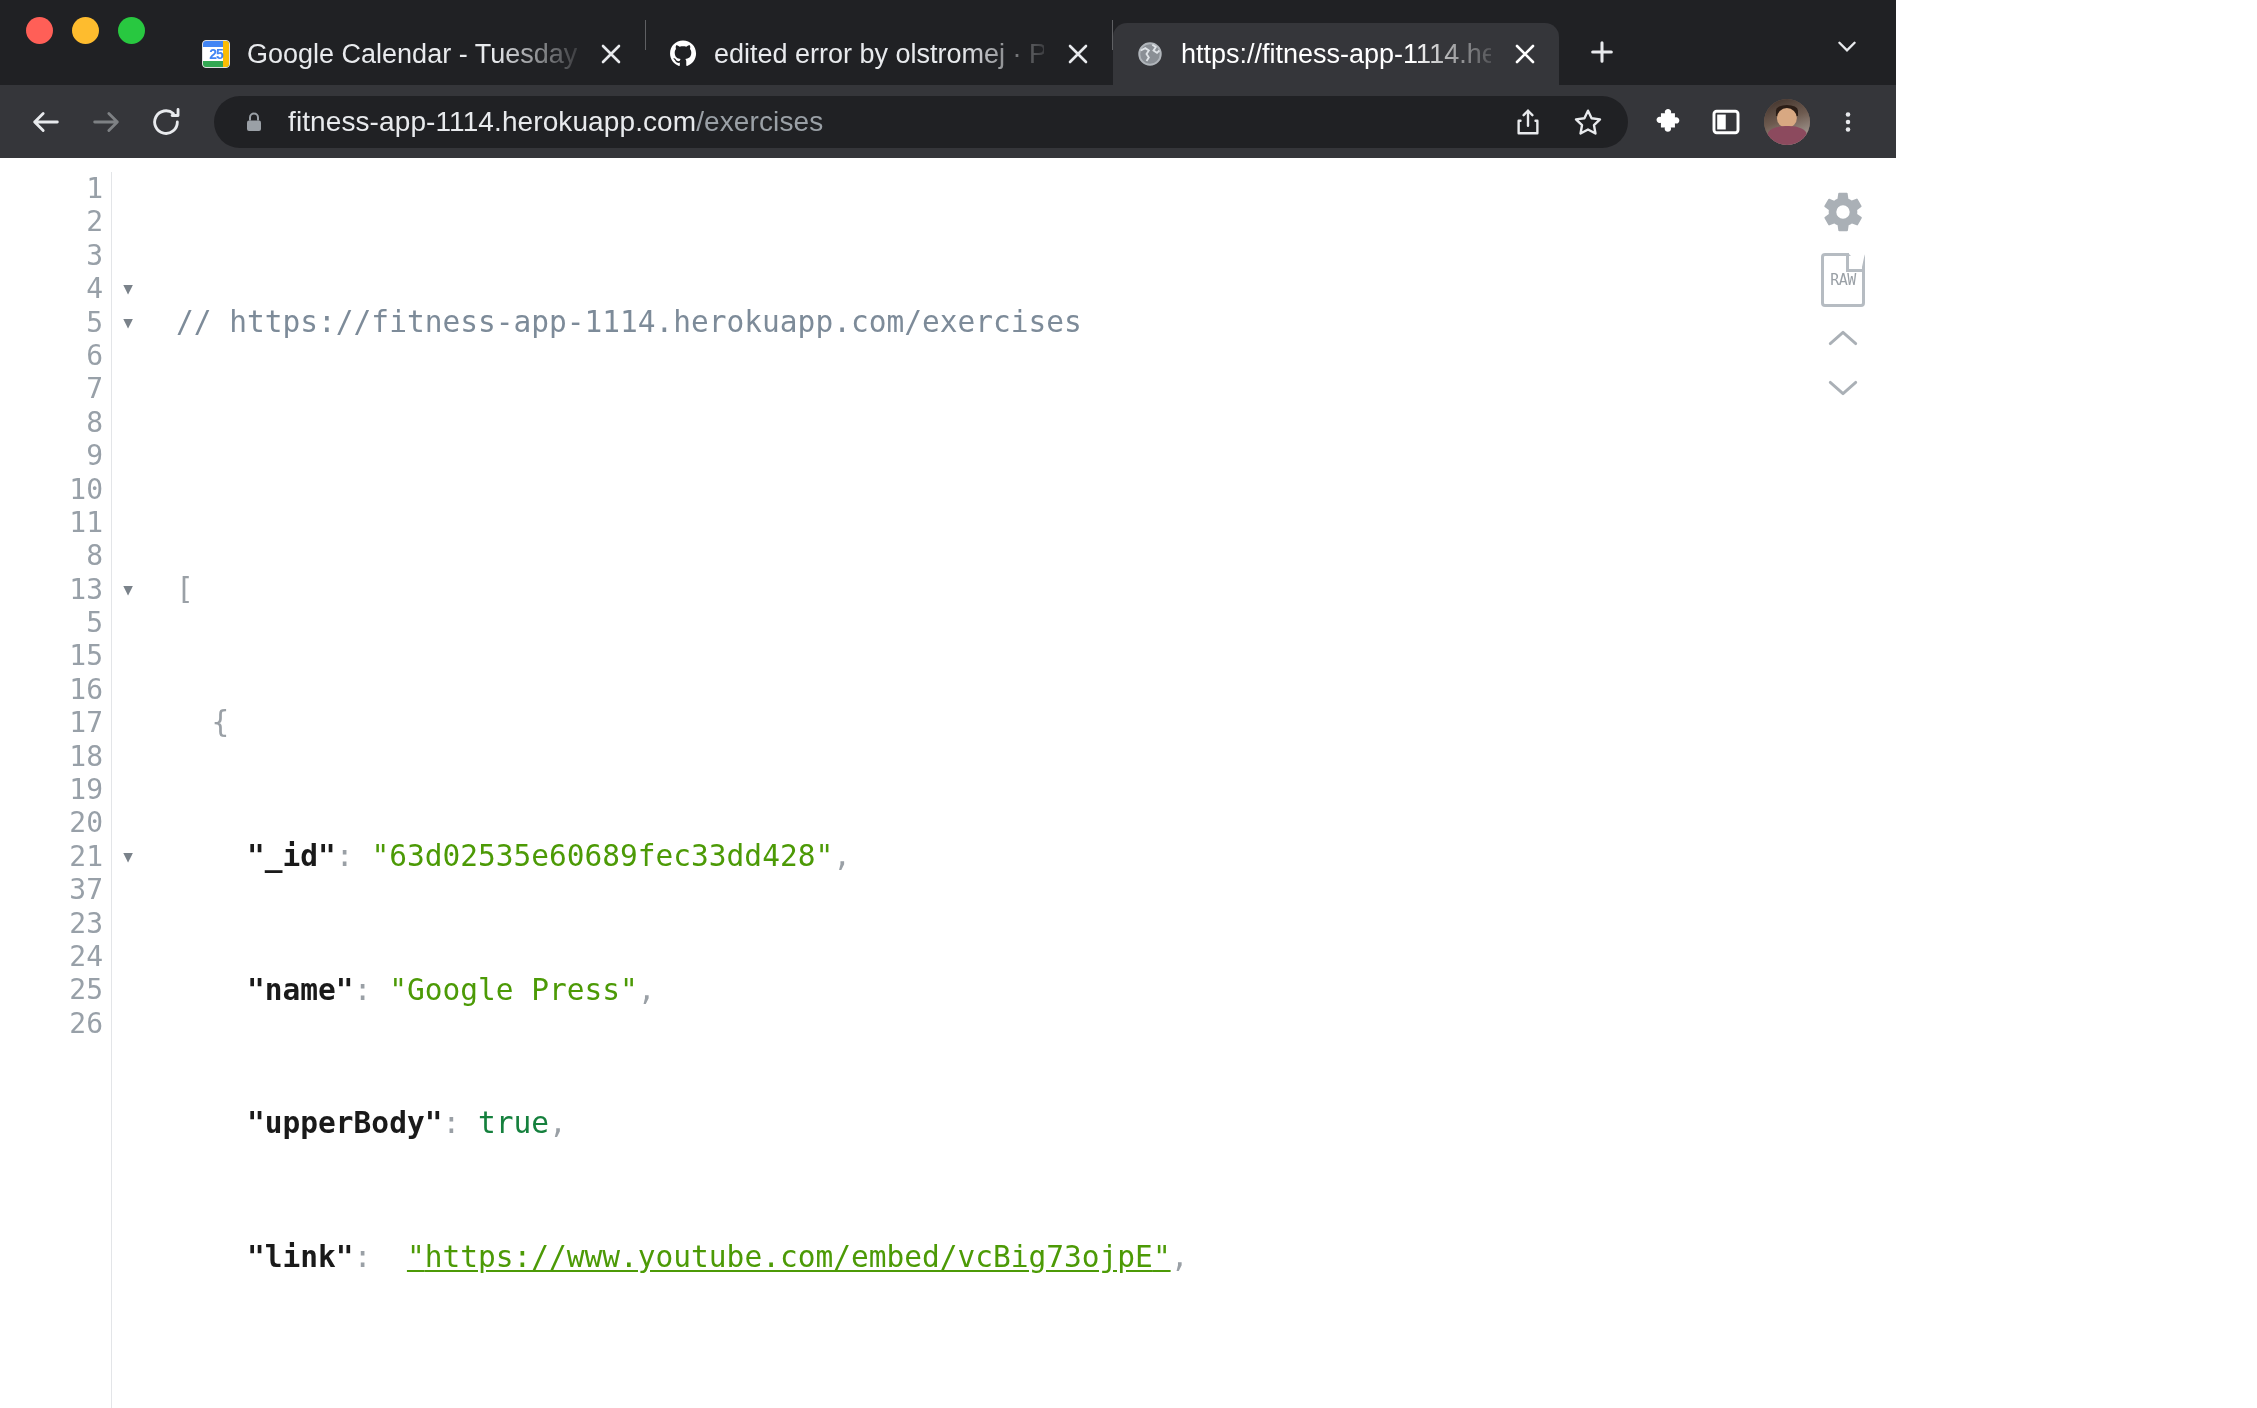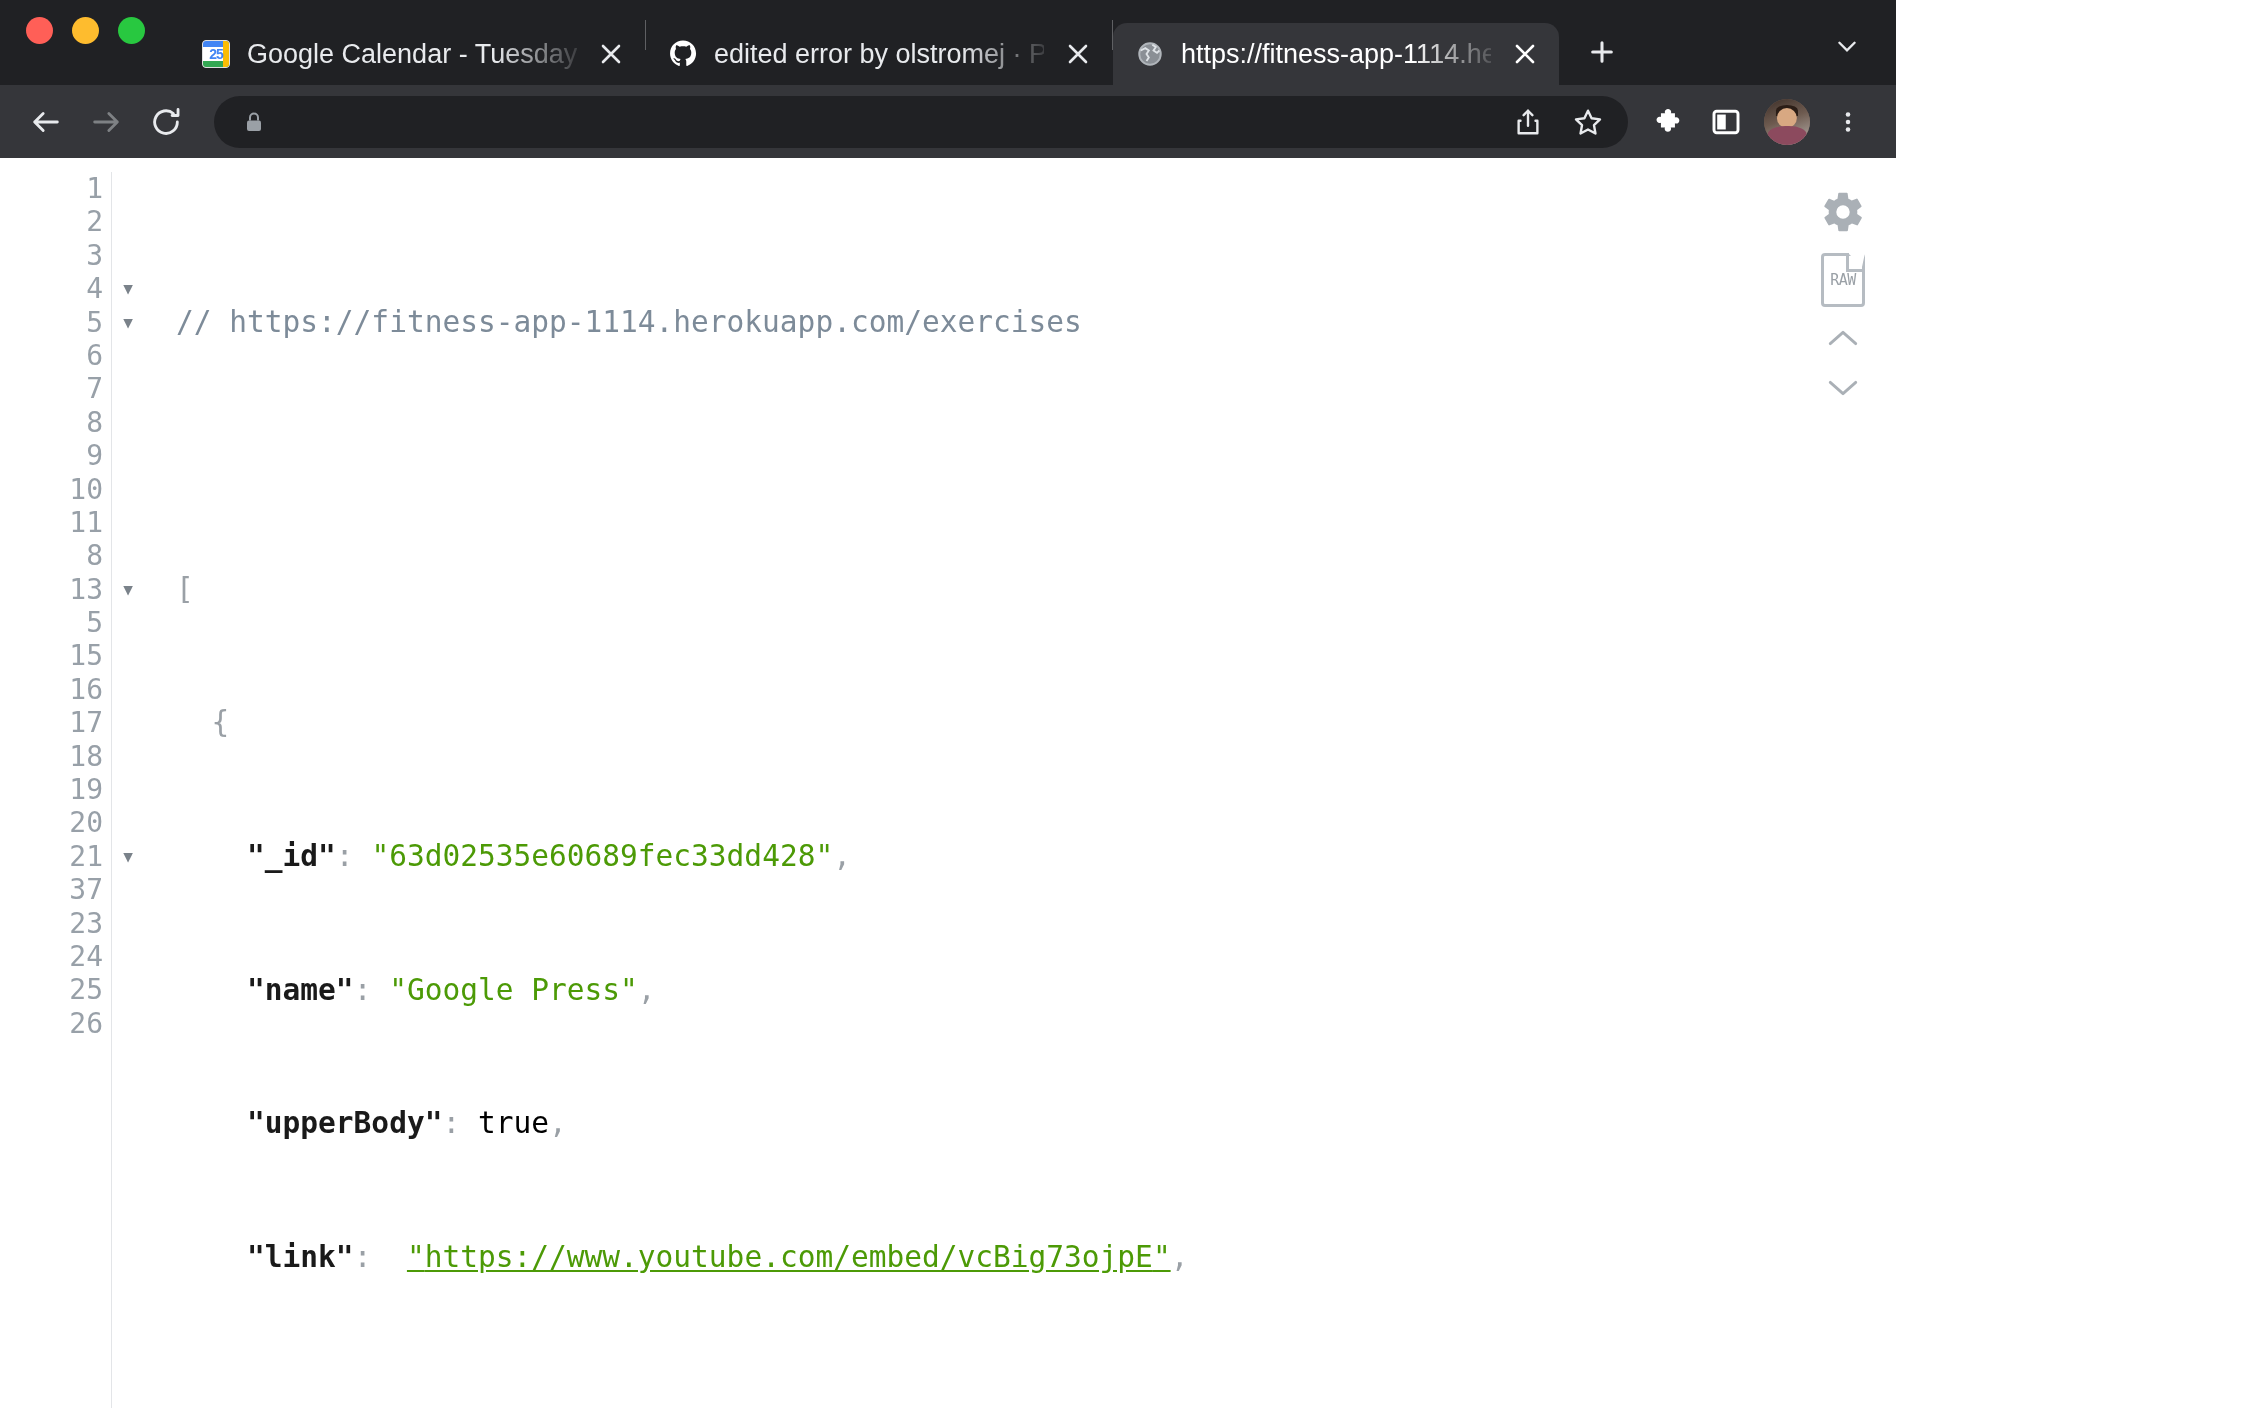--- a/index.html
+++ b/index.html
@@ -196,21 +196,21 @@
     overflow: hidden;
   }
   .cline { height: 33.4px; white-space: pre; }
 
   .tok-comment { color: #7d8b99; }
   .tok-punct   { color: #9aa0a6; }
   .tok-key     { color: #1a1a1a; font-weight: 700; }
   .tok-colon   { color: #9aa0a6; }
   .tok-str     { color: #4c9a06; }
   .tok-link    { color: #4c9a06; text-decoration: underline; text-underline-offset: 3px; }
-  .tok-bool    { color: #000000; }
+  .tok-bool    { color: #15803d; }
 
   
   .side-tools {
     position: absolute;
     right: 0; top: 0;
     width: 106px;
     height: 100%;
     display: flex;
     flex-direction: column;
     align-items: center;
@@ -363,20 +363,21 @@
       </svg>
     </div>
 
     <div class="omnibox">
       <span class="lock-icon">
         <svg width="24" height="24" viewBox="0 0 24 24" fill="#9aa0a6">
           <rect x="5" y="10.5" width="14" height="10.5" rx="2"></rect>
           <path d="M8 10.5 V7.5 a4 4 0 0 1 8 0 V10.5" fill="none" stroke="#9aa0a6" stroke-width="2"></path>
         </svg>
       </span>
+      <span class="url-text"><span>fitness-app-1114.herokuapp.com</span><span class="url-path">/exercises</span></span>
 
       <span class="omnibox-actions">
         <span class="tb-icon">
           <svg width="30" height="30" viewBox="0 0 24 24" fill="none" stroke="#e8eaed" stroke-width="1.9" stroke-linecap="round" stroke-linejoin="round">
             <path d="M12 15 V3"></path>
               <path d="M8.5 6.5 L12 3 L15.5 6.5"></path>
             <path d="M6 11 H4.5 V21 H19.5 V11 H18"></path>
           </svg>
         </span>
         <span class="tb-icon">

